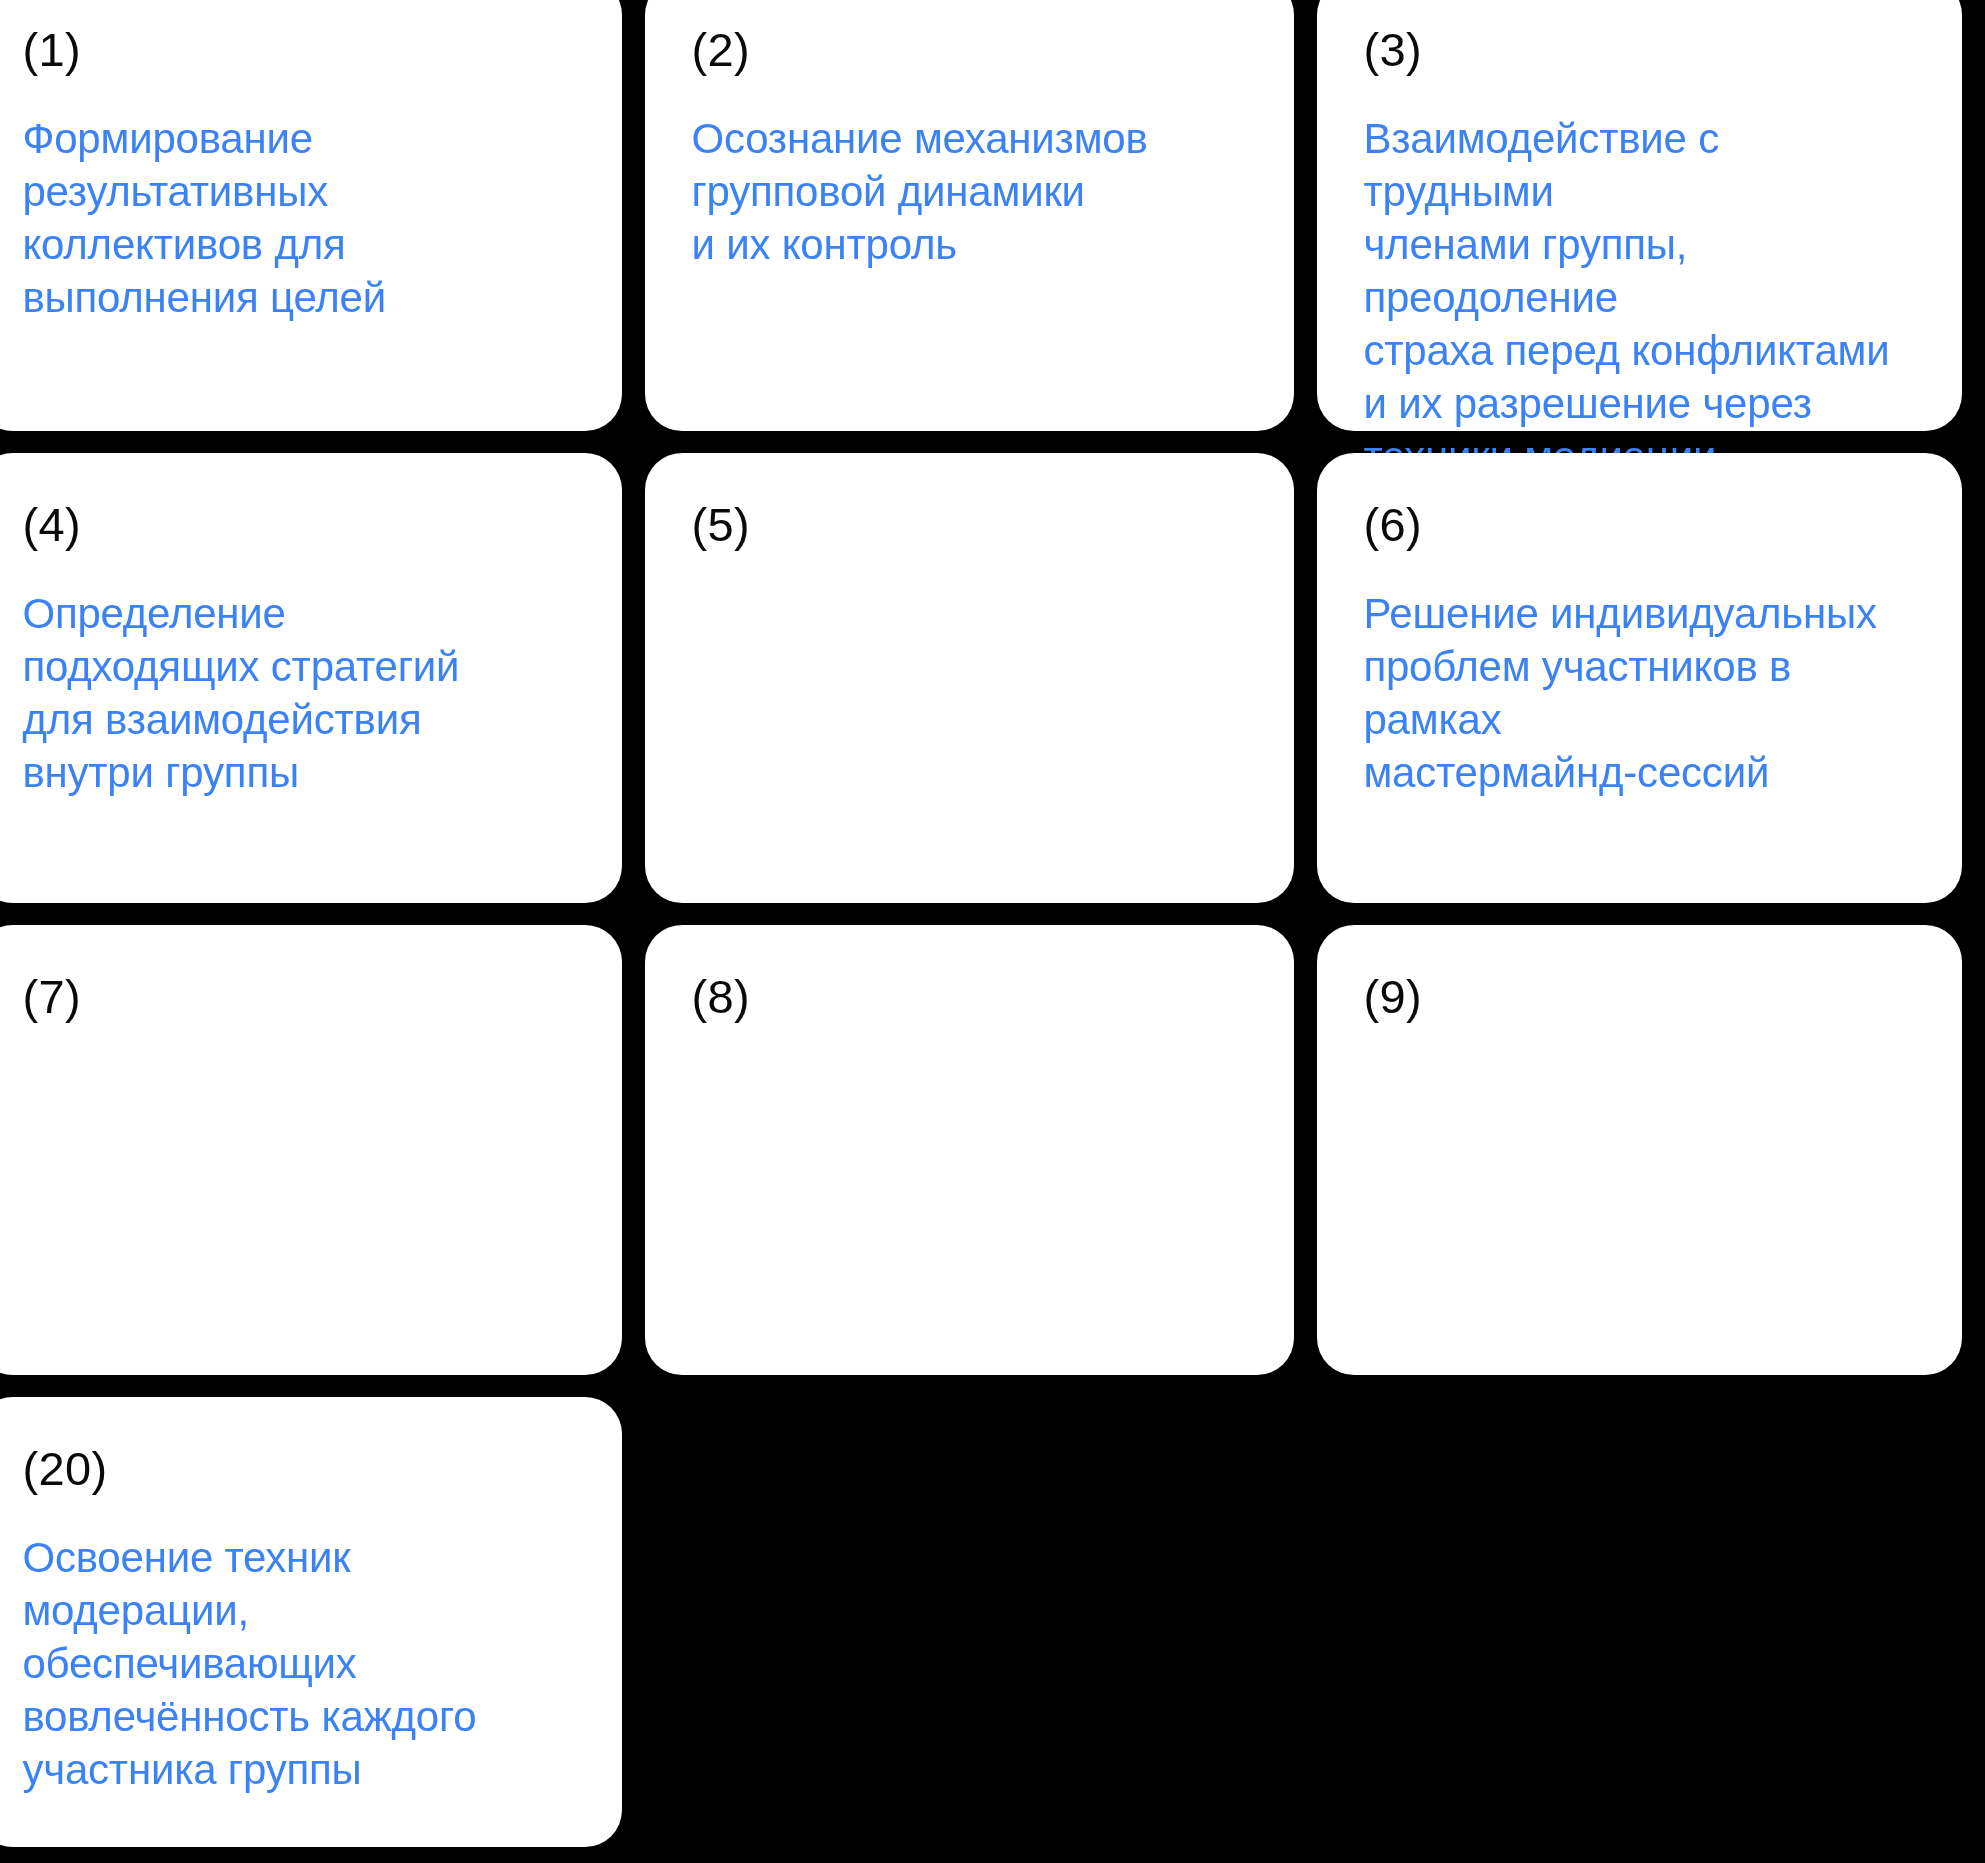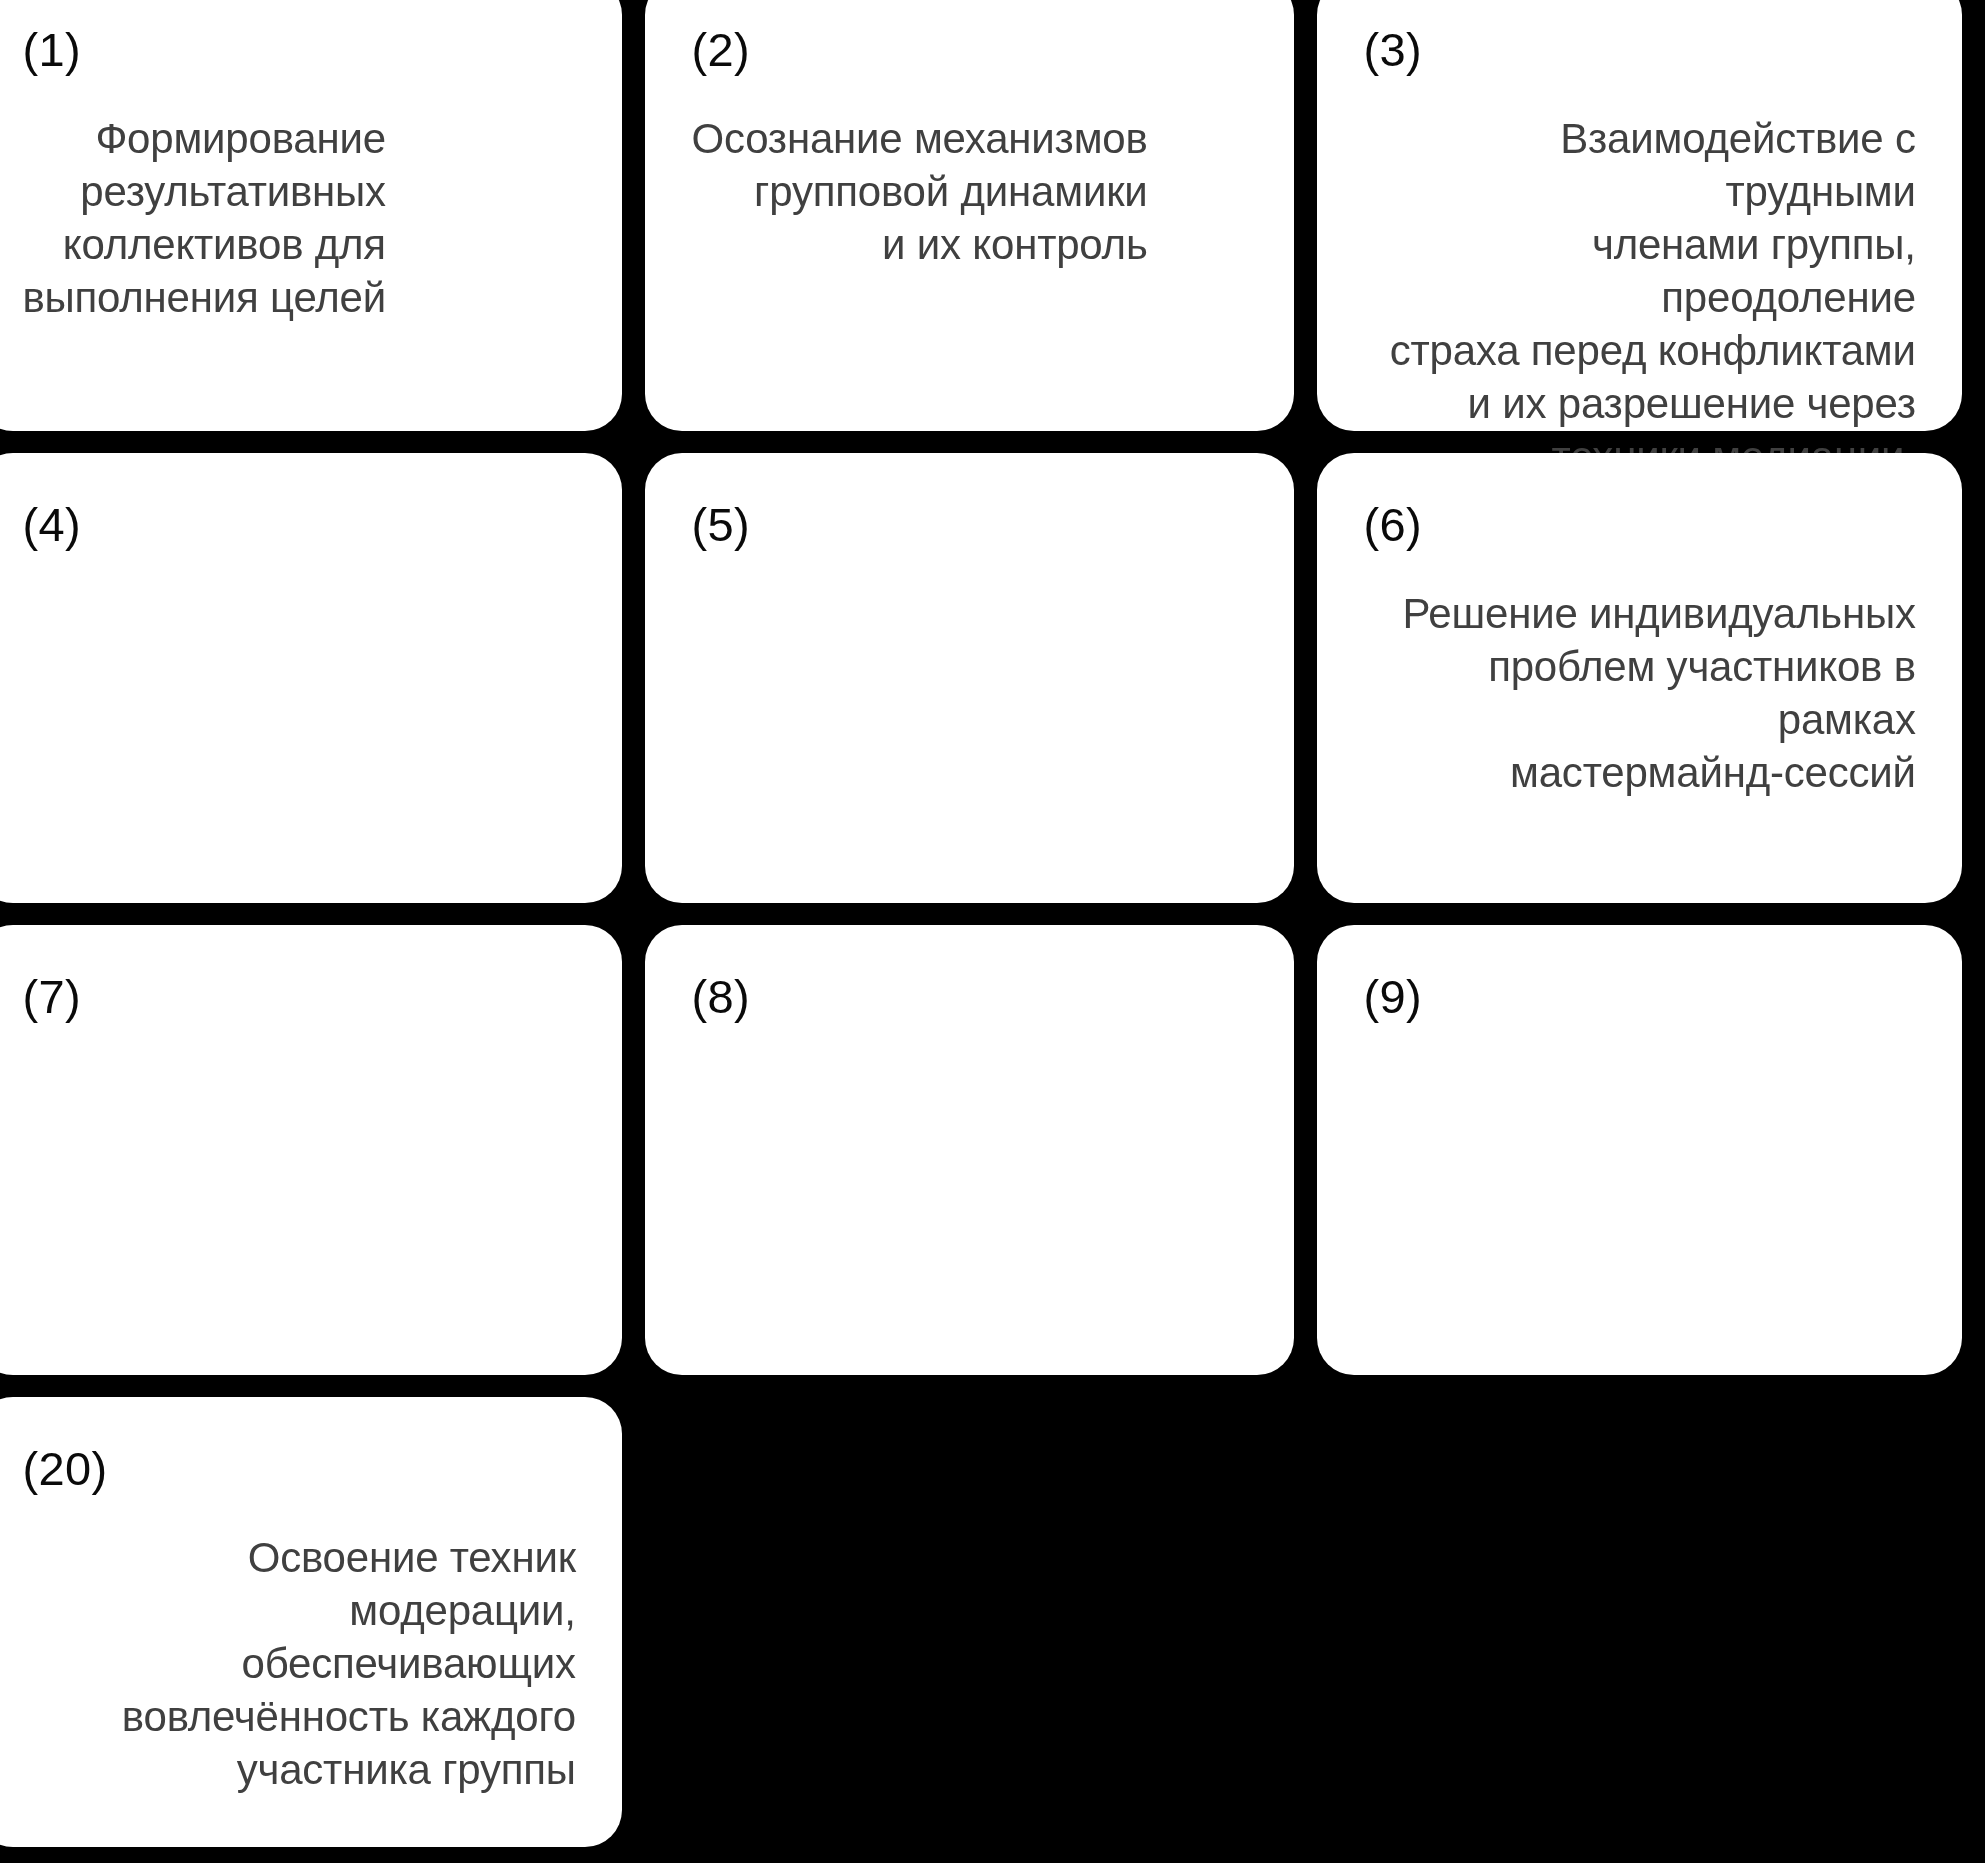--- a/index.html
+++ b/index.html
@@ -60,26 +60,25 @@
     color: #0a0a0a;
     letter-spacing: 0.4px;
     margin: 0 0 39px 0;
     font-weight: 400;
     white-space: nowrap;
   }
 
   .card-text {
     font-size: 42px;
     line-height: 1.26;
-    color: #404040;
+    color: #3b82f6;
     font-weight: 400;
     margin: 0;
     white-space: pre-line;
     letter-spacing: -0.2px;
-    text-align: right;
   }
 </style>
 </head>
 <body>
 
 <div class="board">
   <div class="grid">
 
     <div class="cell">
       <div class="card">
@@ -107,20 +106,24 @@
 членами группы, преодоление
 страха перед конфликтами
 и их разрешение через
 техники медиации.</div>
       </div>
     </div>
 
     <div class="cell">
       <div class="card">
         <div class="card-number">(4)</div>
+        <div class="card-text">Определение
+подходящих стратегий
+для взаимодействия
+внутри группы</div>
       </div>
     </div>
 
     <div class="cell">
       <div class="card">
         <div class="card-number">(5)</div>
       </div>
     </div>
 
     <div class="cell">

